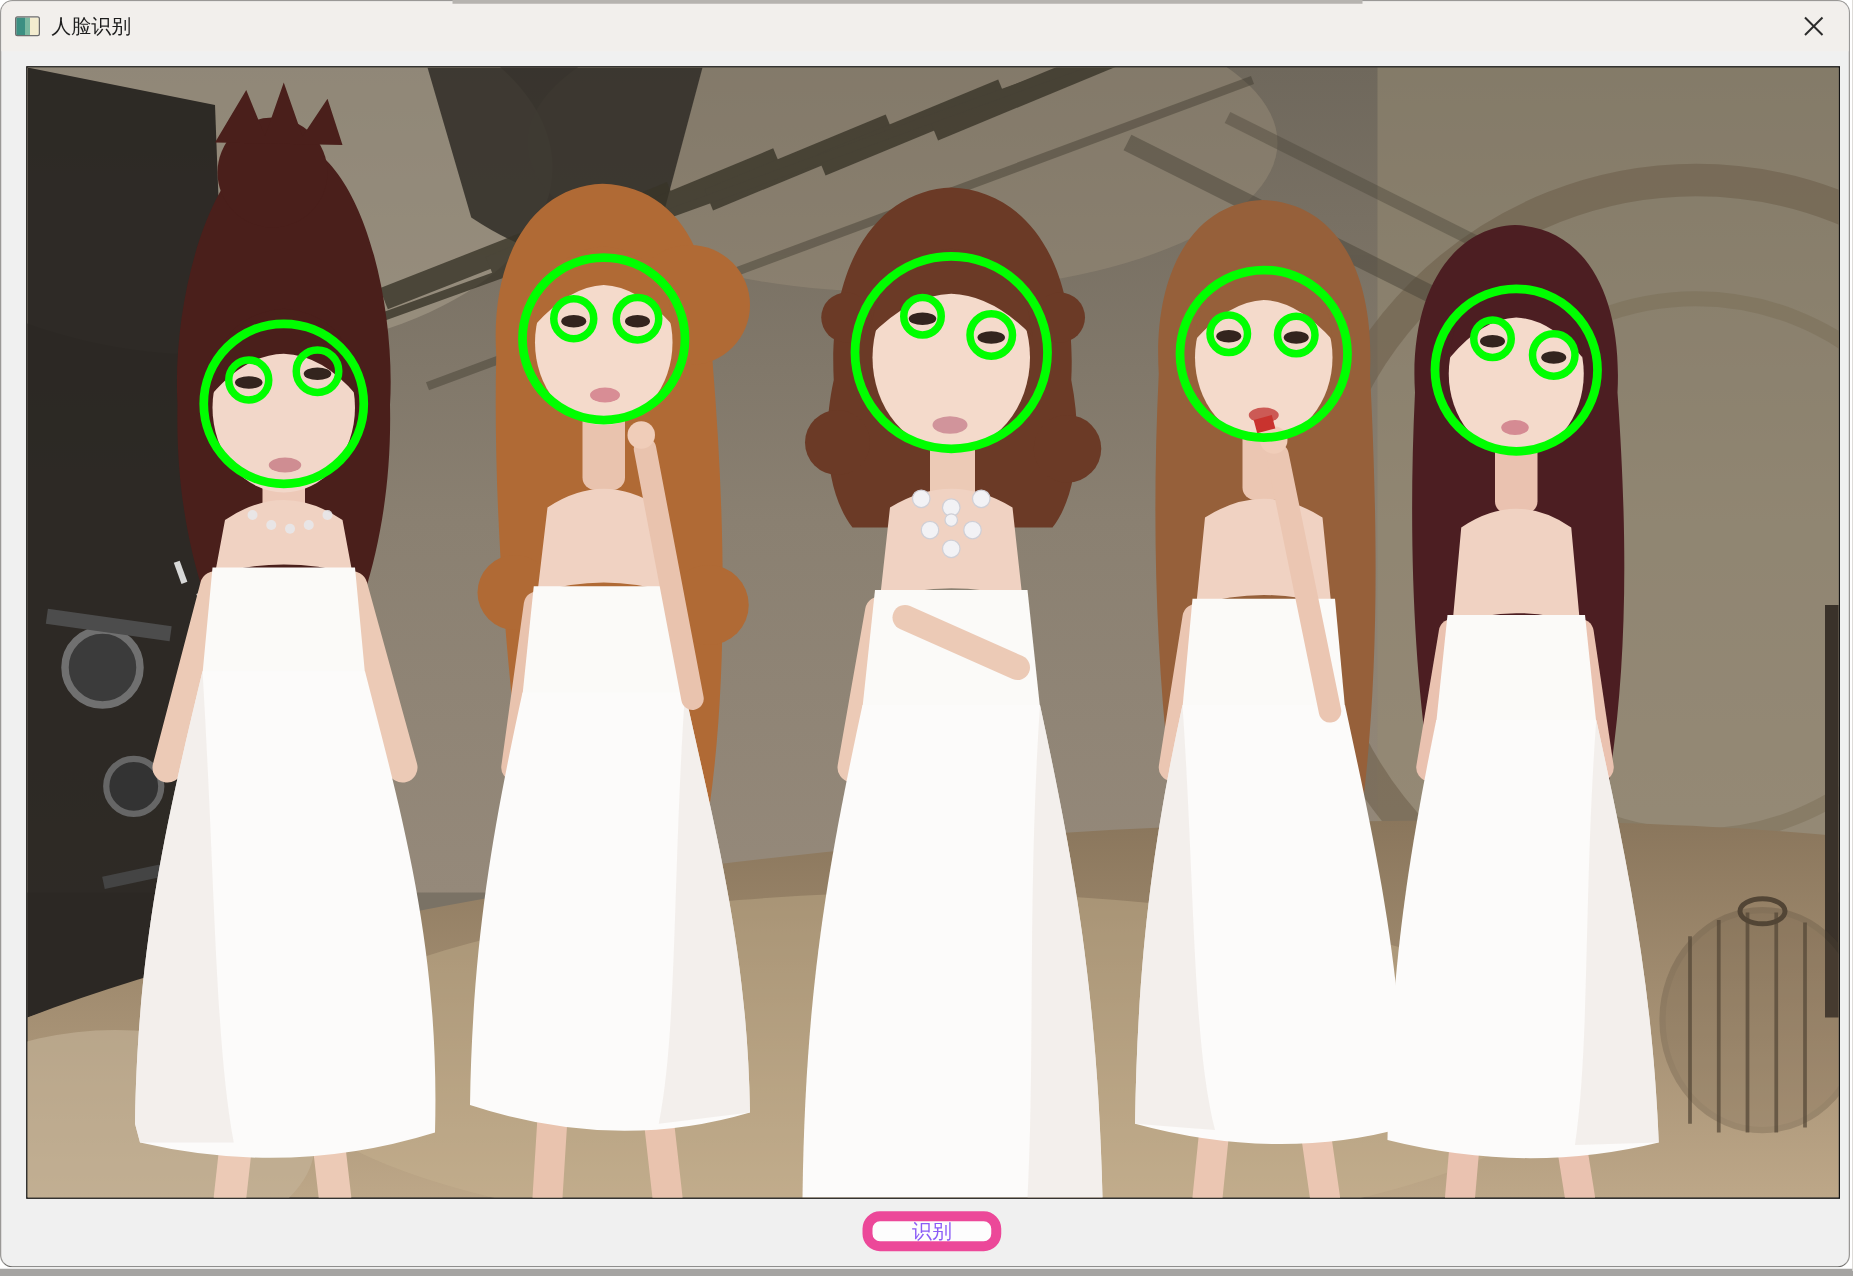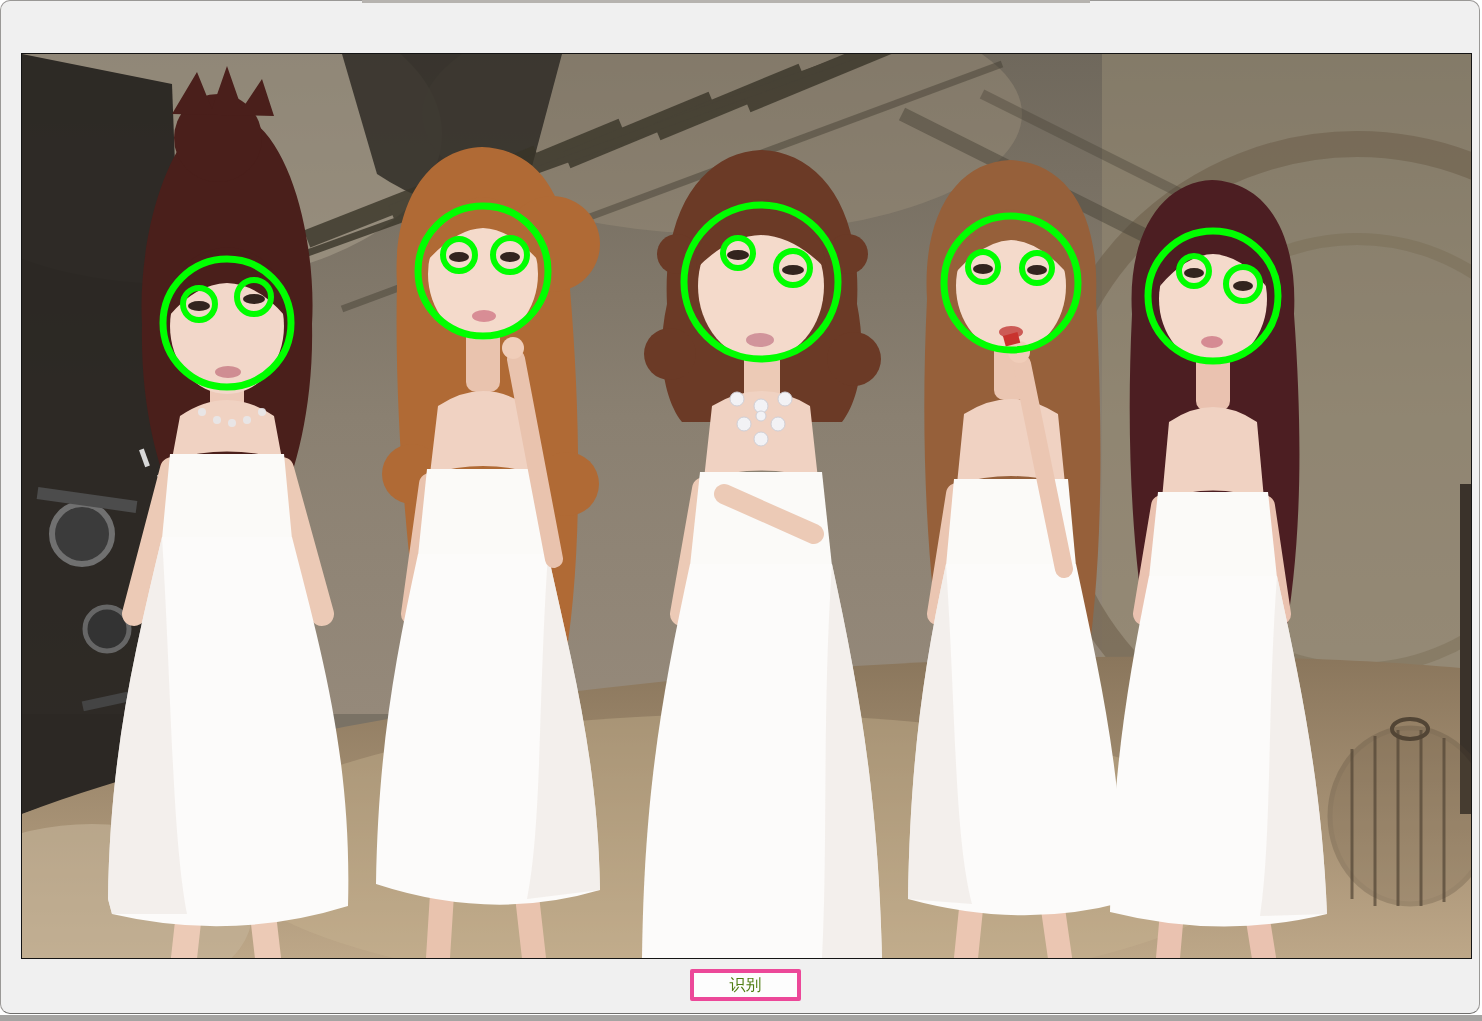--- a/index.html
+++ b/index.html
@@ -23,32 +23,44 @@
   .title-text{margin-left:9px;font-size:16px;color:#1d1d1d;}
   .close-btn{position:absolute;right:4px;top:0;width:48px;height:40px;
        display:flex;align-items:center;justify-content:center;cursor:default;}
   .close-btn svg{display:block;}
 
   .image-frame{position:absolute;left:20px;top:52px;width:1451px;height:906px;
        border:1px solid #141414;box-sizing:border-box;background:#7a7265;}
   .image-frame svg{display:block;width:100%;height:100%;}
 
   .recognize-button{position:absolute;left:689px;top:968px;width:111px;height:32px;
-       background:#fdfdfd;border:4px solid #ec4899;border-radius:2px;
+       background:#fdfdfd;border:8px solid #ec4899;border-radius:14px;
        box-sizing:border-box;display:flex;align-items:center;justify-content:center;
-       font-size:16px;color:#4d7c0f;cursor:default;}
+       font-size:16px;color:#8b5cf6;cursor:default;}
 </style>
 </head>
 <body>
 
 <div class="top-artifact"></div>
 <div class="bottom-strip"></div>
 
 <div class="window">
 
+  <div class="titlebar">
+    <div class="app-icon"></div>
+    <div class="title-text">人脸识别</div>
+    <div class="close-btn">
+      <span>
+        <svg width="18" height="18" viewBox="0 0 18 18">
+          <line x1="2" y1="2" x2="16" y2="16" stroke="#2b2b2b" stroke-width="1.6"></line>
+          <line x1="16" y1="2" x2="2" y2="16" stroke="#2b2b2b" stroke-width="1.6"></line>
+        </svg>
+      </span>
+    </div>
+  </div>
 
   <div class="image-frame">
     <svg viewBox="0 0 1449 904" preserveAspectRatio="none">
       <defs>
         <linearGradient id="wallGrad" x1="0" y1="0" x2="0" y2="1">
           <stop offset="0" stop-color="#6f685c"></stop>
           <stop offset="0.55" stop-color="#8a8071"></stop>
           <stop offset="1" stop-color="#95897a"></stop>
         </linearGradient>
         <linearGradient id="floorGrad" x1="0" y1="0" x2="0" y2="1">

